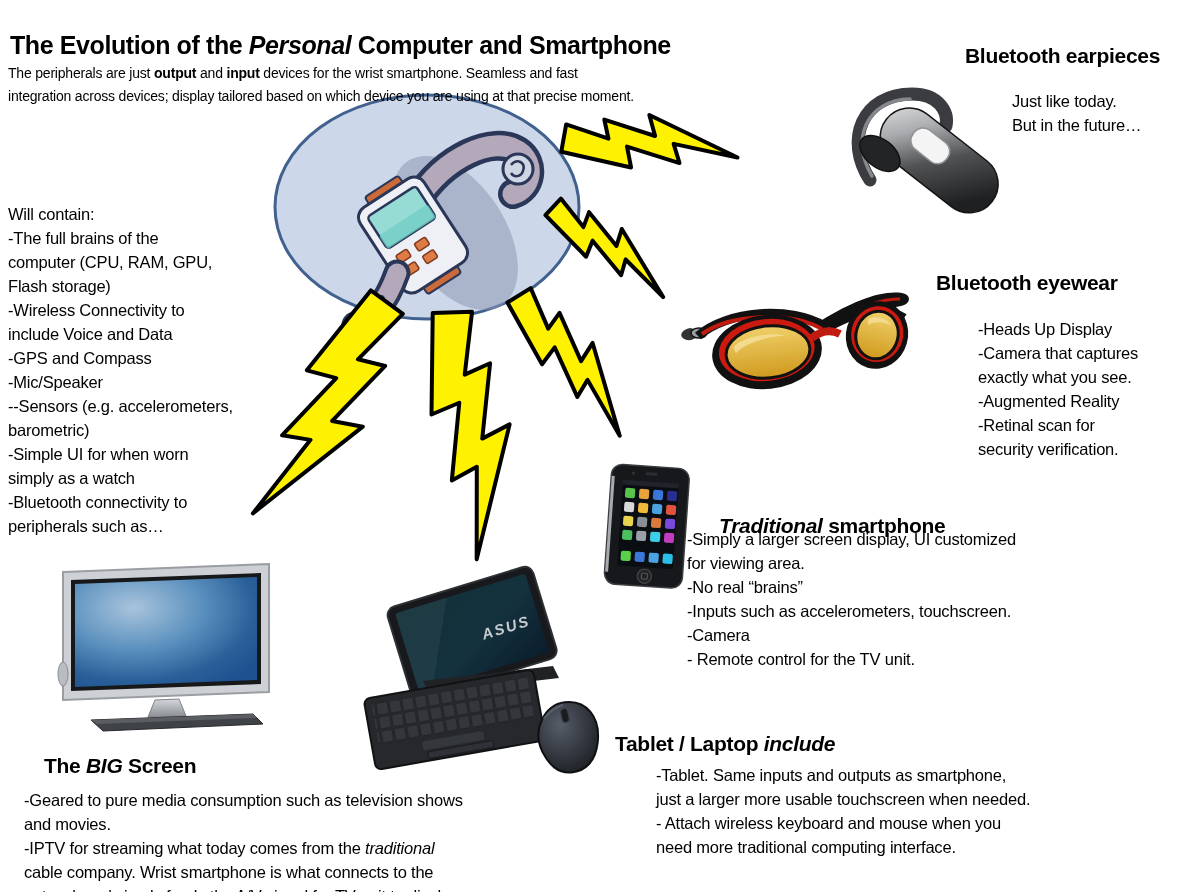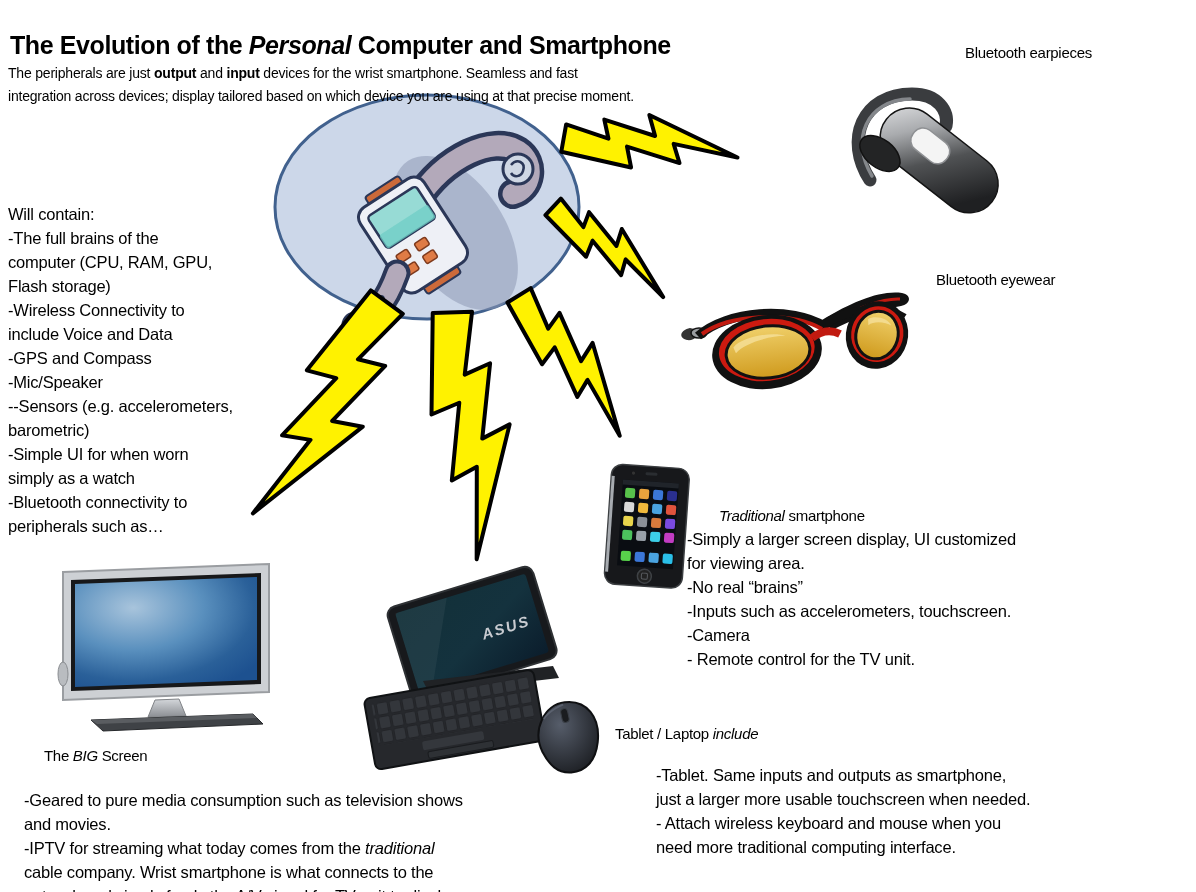--- a/index.html
+++ b/index.html
@@ -3,21 +3,21 @@
 <meta charset="utf-8">
 <style>
   html,body{margin:0;padding:0;background:#fff;}
   .slide{position:relative;width:1196px;height:892px;background:#fff;overflow:hidden;
          font-family:"Liberation Sans",sans-serif;color:#000;}
   .abs{position:absolute;}
   .art{position:absolute;left:0;top:0;z-index:0;}
   .txt{z-index:1;}
   .title{font-size:25px;font-weight:bold;letter-spacing:-0.4px;white-space:pre-line;}
   .sub{font-size:14px;line-height:23px;white-space:pre-line;letter-spacing:-0.2px;}
-  .h2{font-size:15px;font-weight:normal;letter-spacing:-0.3px;white-space:pre-line;}
+  .h2{font-size:21px;font-weight:bold;letter-spacing:-0.3px;white-space:pre-line;}
   .wristh{font-size:22px;font-weight:bold;line-height:31px;letter-spacing:-0.3px;white-space:pre-line;}
   .body{font-size:16.5px;line-height:24px;white-space:pre-line;letter-spacing:-0.2px;}
   i{font-style:italic;}
   b{font-weight:bold;}
 </style>
 </head>
 <body>
 
 <div class="slide">
 
@@ -218,22 +218,30 @@
 -GPS and Compass
 -Mic/Speaker
 --Sensors (e.g. accelerometers,
 barometric)
 -Simple UI for when worn
 simply as a watch
 -Bluetooth connectivity to
 peripherals such as…</div>
 
   <div class="abs txt h2" style="left:965px;top:44px;">Bluetooth earpieces</div>
+  <div class="abs txt body" style="left:1012px;top:89px;width:180px;">Just like today.
+But in the future…</div>
 
   <div class="abs txt h2" style="left:936px;top:271px;">Bluetooth eyewear</div>
+  <div class="abs txt body" style="left:978px;top:317px;width:210px;">-Heads Up Display
+-Camera that captures
+exactly what you see.
+-Augmented Reality
+-Retinal scan for
+security verification.</div>
 
   <div class="abs txt h2" style="left:719px;top:490px;">
     <i>Traditional</i><span> smartphone</span>
   </div>
   <div class="abs txt body" style="left:687px;top:527px;width:440px;">-Simply a larger screen display, UI customized
 for viewing area.
 -No real “brains”
 -Inputs such as accelerometers, touchscreen.
 -Camera
 - Remote control for the TV unit.</div>

